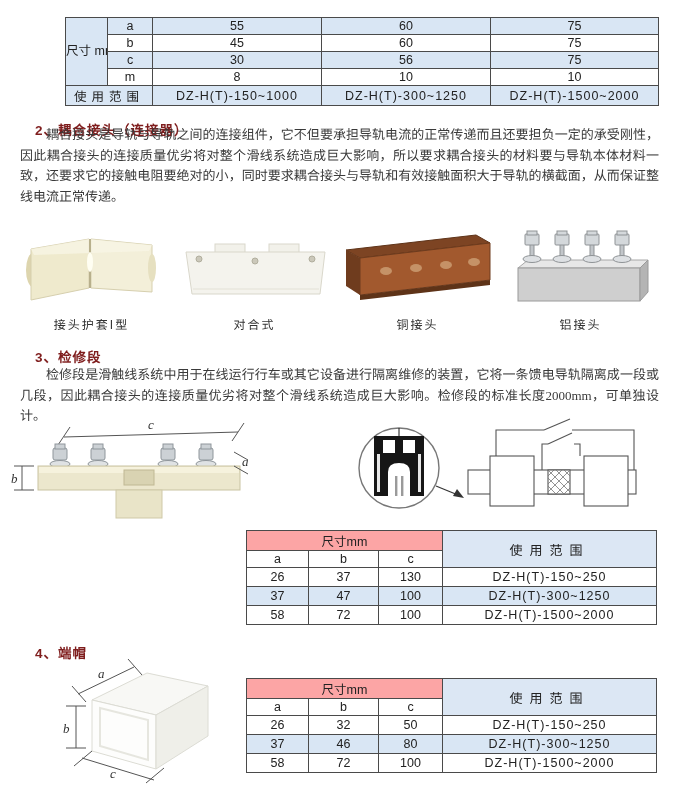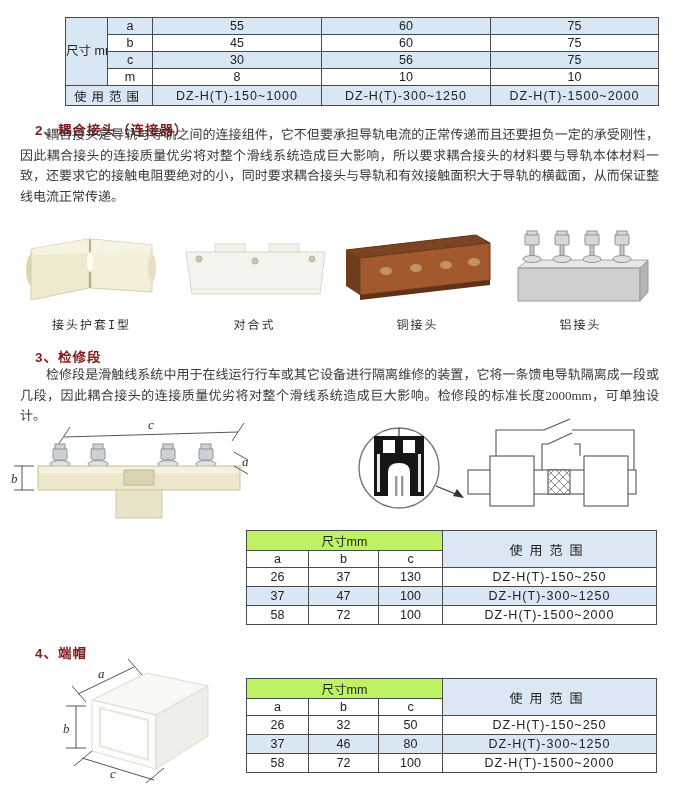--- a/index.html
+++ b/index.html
@@ -7,21 +7,21 @@
         font-family:"Liberation Sans","DejaVu Sans",sans-serif;color:#222;}
 
   
   table.spec{border-collapse:collapse;position:absolute;table-layout:fixed;
              font-size:12.5px;color:#222;}
   table.spec td{border:1px solid #4a4a4a;text-align:center;vertical-align:middle;
                 padding:0;overflow:hidden;white-space:nowrap;}
   table.spec{border:1.5px solid #3a3a3a;}
   .r-blue td{background:#d9e6f4;}
   .r-white td{background:#ffffff;}
-  td.cell-blue{background:#bef264;}
+  td.cell-blue{background:#fca5a5;}
   td.cell-white{background:#ffffff;}
   td.size-lbl{white-space:pre-line;line-height:15px;background:#d9e6f4;font-size:12.5px;}
   td.usage-hd{letter-spacing:7px;background:#dce7f4;font-size:13px;}
   td.usage-hd-top{letter-spacing:5px;background:#d9e6f4;}
   td.dz{letter-spacing:1px;}
 
   #rail-table{left:65px;top:17px;width:593px;}
   #rail-table tr{height:17px;}
   #rail-table tr.usage-row{height:20px;}
 
@@ -38,21 +38,21 @@
             line-height:20.5px;text-align:justify;text-indent:2em;color:#3a3a3a;
             font-family:"Liberation Serif","DejaVu Serif",serif;}
 
   
   .products{position:absolute;left:10px;top:226px;width:652px;height:108px;
             display:flex;}
   .products figure{margin:0;flex:1 1 0;display:flex;flex-direction:column;
                    align-items:center;justify-content:flex-start;}
   .products .imgbox{height:86px;display:flex;align-items:center;justify-content:center;}
   .products figcaption{font-size:12px;color:#333;letter-spacing:2px;margin-top:3px;
-                       font-family:Liberation Mono, monospace;}
+                       font-family:Liberation Sans, sans-serif;}
 
   
   .diagram-photo{position:absolute;left:8px;top:414px;}
   .diagram-schematic{position:absolute;left:344px;top:414px;}
   .endcap-figure{position:absolute;left:50px;top:656px;}
   svg text.dim{font-family:"Liberation Serif","DejaVu Serif",serif;font-style:italic;
                font-size:13px;fill:#333;}
 </style>
 </head>
 <body>

